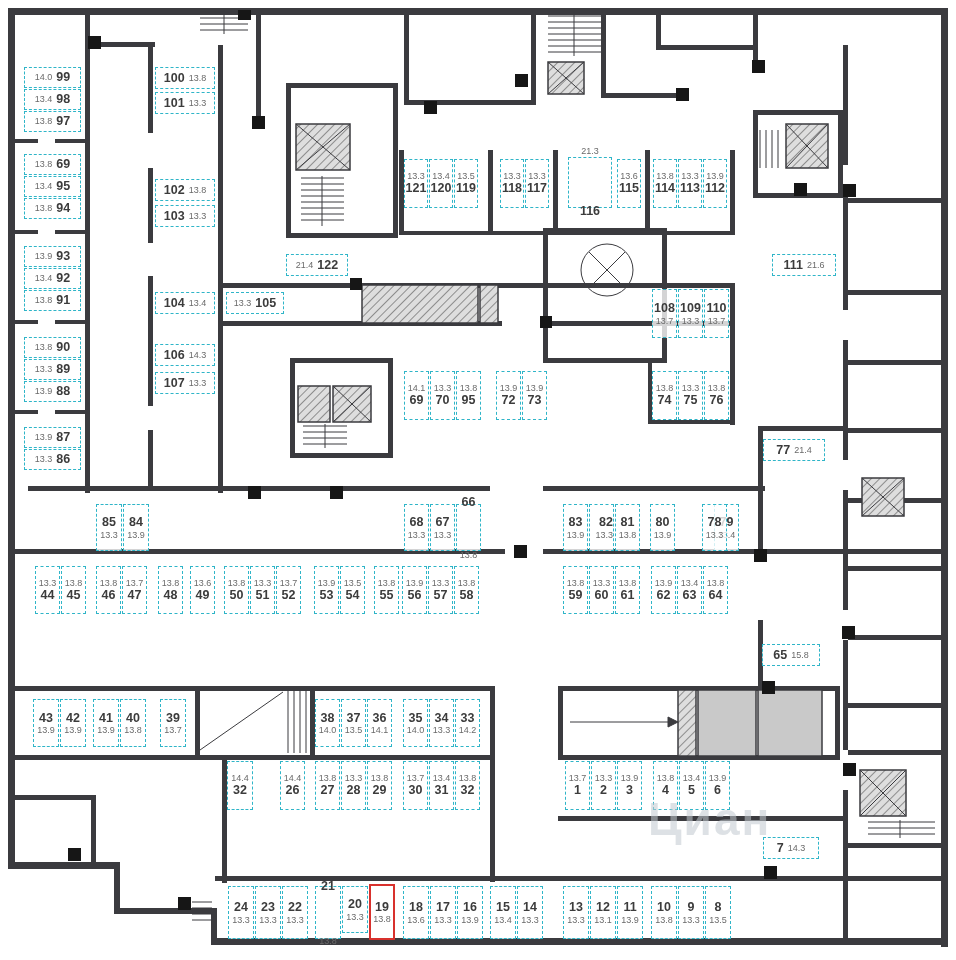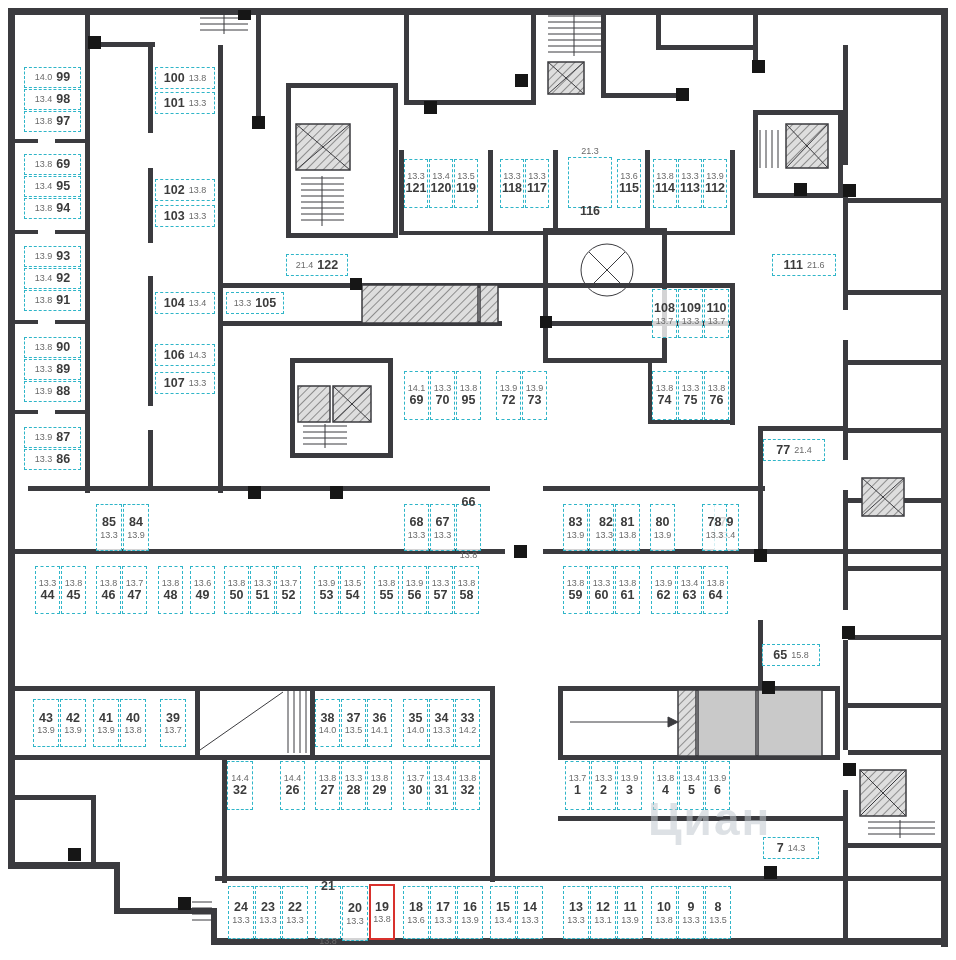--- a/index.html
+++ b/index.html
@@ -653,21 +653,21 @@
         <span class="area">13.3</span>
       </div>
       <div class="space v" style="left: 282px; top: 886px; width: 26px; height: 53px;">
         <span class="num">22</span>
         <span class="area">13.3</span>
       </div>
       <div class="space v" style="left: 315px; top: 886px; width: 26px; height: 53px; gap: 43px;">
         <span class="num">21</span>
         <span class="area">13.8</span>
       </div>
-      <div class="space v" style="left: 342px; top: 886px; width: 26px; height: 55px; text-align: right;">
+      <div class="space v" style="left: 342px; top: 886px; width: 26px; height: 47px; text-align: right;">
         <span class="num">20</span>
         <span class="area">13.3</span>
       </div>
       <div class="space v hl" style="left: 369px; top: 884px; width: 26px; height: 56px;">
         <span class="num">19</span>
         <span class="area">13.8</span>
       </div>
       <div class="space v" style="left: 403px; top: 886px; width: 26px; height: 53px;">
         <span class="num">18</span>
         <span class="area">13.6</span>

